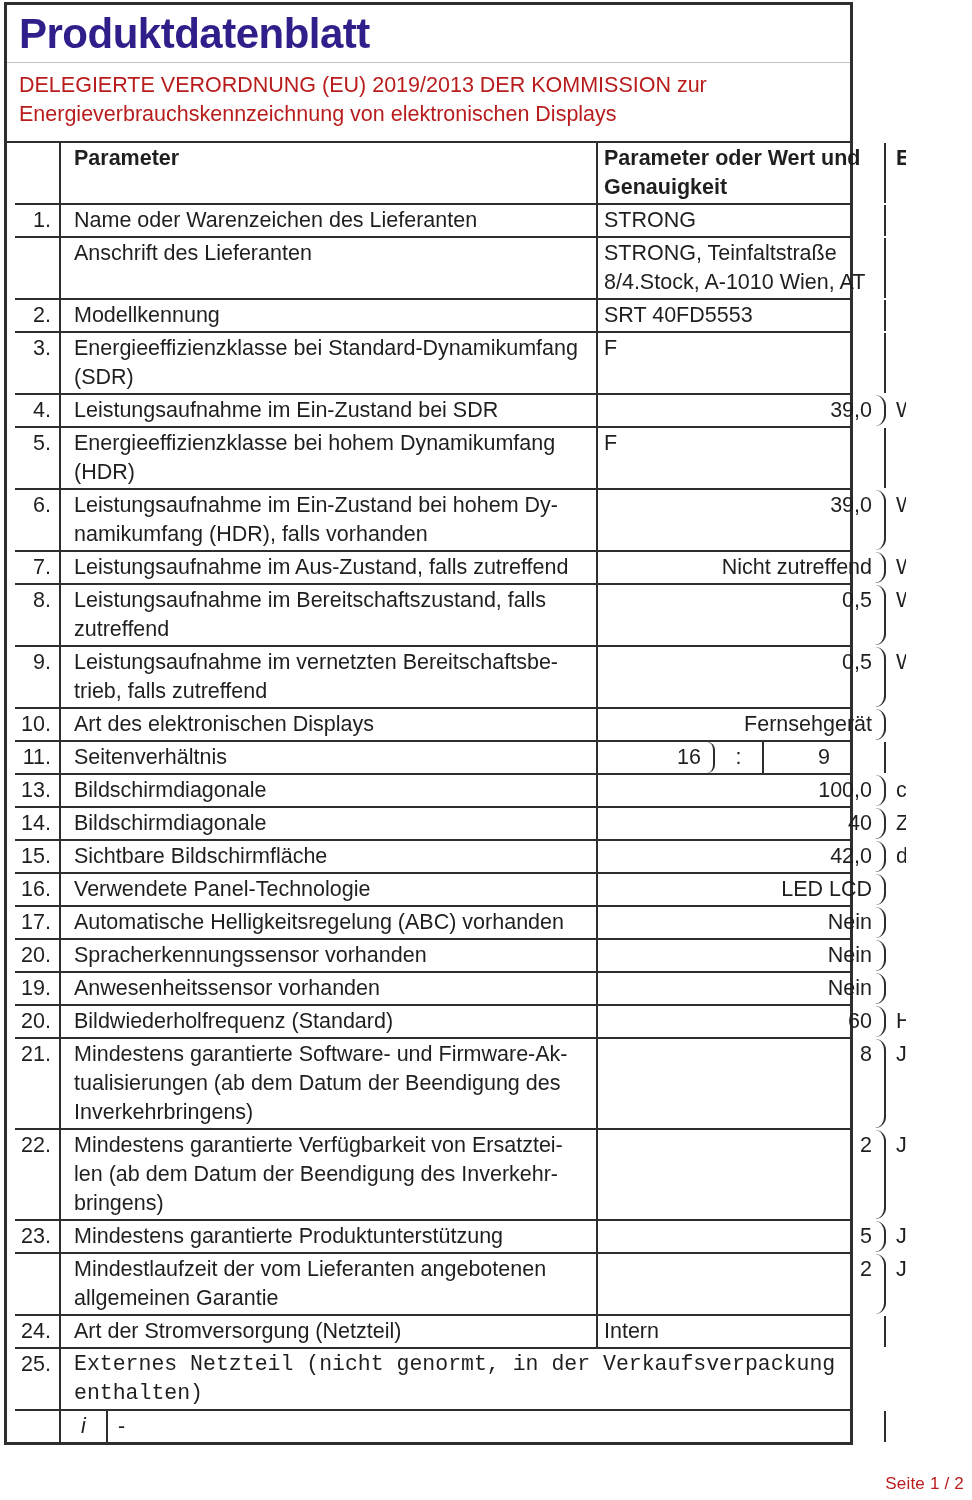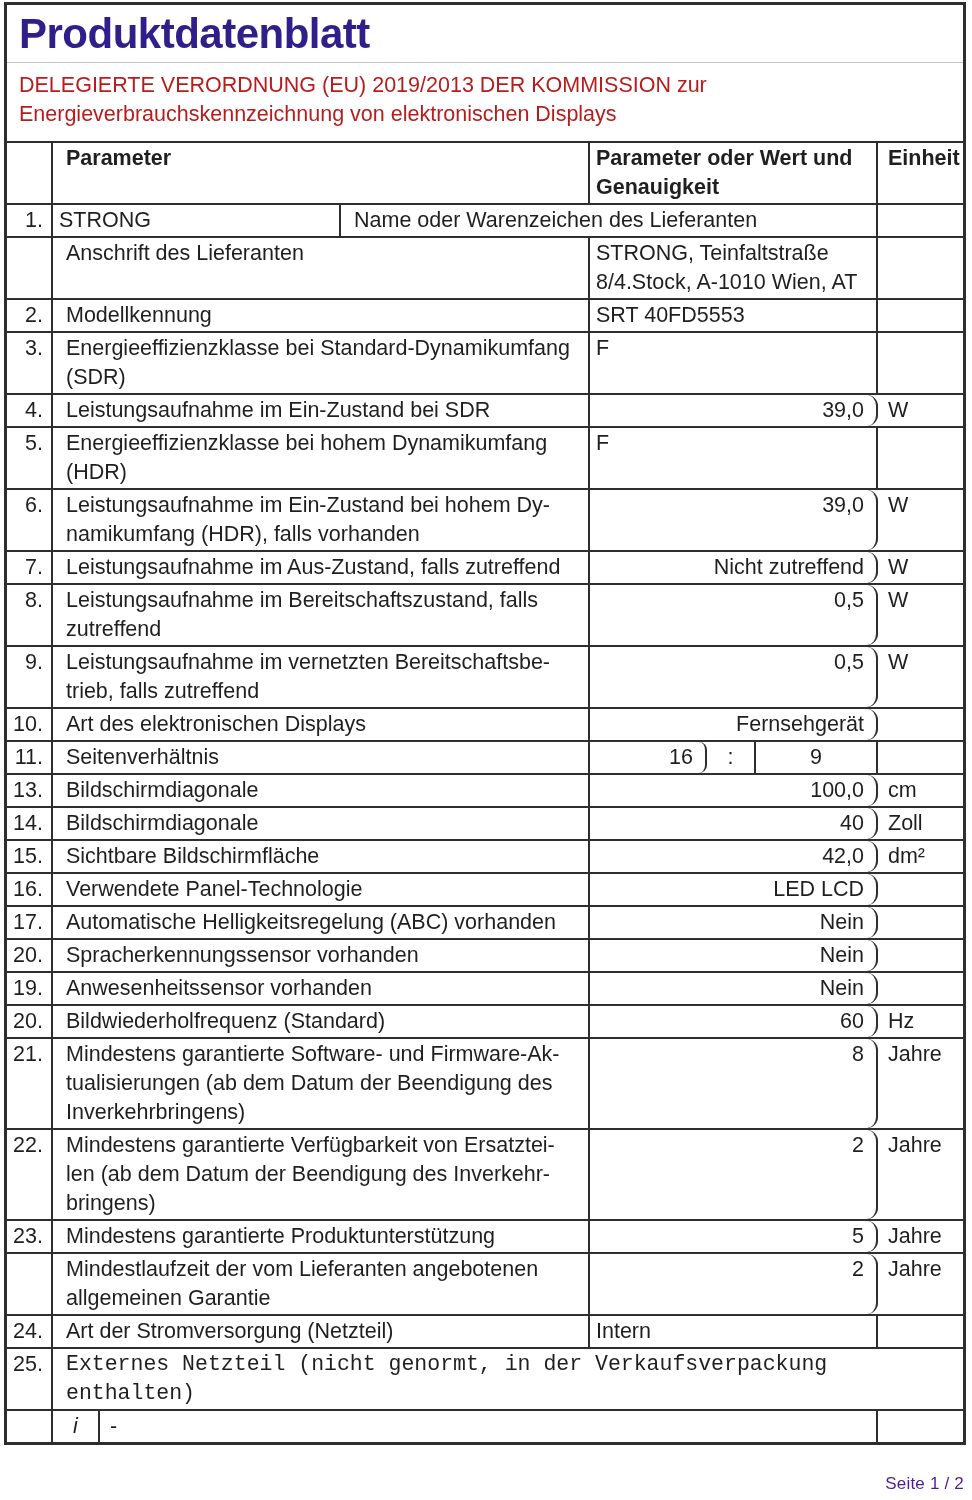--- a/index.html
+++ b/index.html
@@ -2,38 +2,38 @@
 <html><head>
 <meta charset="utf-8">
 <style>
   html,body{margin:0;padding:0;}
   body{
     width:972px;height:1500px;position:relative;background:#ffffff;
     font-family:"Liberation Sans",sans-serif;color:#1f1f1f;
     -webkit-font-smoothing:antialiased;
   }
   .box{
-    position:absolute;left:4px;top:2px;width:962px;
+    position:absolute;left:4px;top:2px;width:849px;
     box-sizing:border-box;border:3px solid #2e2e2e;background:#fff;
   }
   .title-block{
     box-sizing:border-box;height:138px;border-bottom:2px solid #2e2e2e;
     padding:5px 12px 0 12px;overflow:hidden;
   }
   .doc-title{
     margin:0;font-size:42px;font-weight:bold;line-height:47px;
     letter-spacing:-0.5px;color:#301f8a;
   }
   .title-rule{height:1px;background:#c4c4c4;margin:5px -12px 0 -12px;}
   .doc-subtitle{
     font-size:21.5px;line-height:29px;margin-top:8px;
     white-space:pre-line;color:#b91c1c;
   }
   
-  .row{display:flex;border-bottom:2px solid #2e2e2e;}
+  .row{display:flex;border-bottom:2px solid #2e2e2e;margin-left:8px;}
   .row:last-child{border-bottom:none;}
   .c{
     box-sizing:border-box;border-right:2px solid #2e2e2e;
     padding:1px 10px;line-height:29px;font-size:21.5px;
     white-space:pre-line;overflow:hidden;
   }
   .c:last-child{border-right:none;border-radius:7px;}
   .c-num{flex:0 0 46px;text-align:right;padding:1px 8px 1px 2px;}
   .c-param{flex:0 0 537px;padding-left:13px;}
   .c-value{flex:0 0 288px;padding-left:6px;}
@@ -42,21 +42,21 @@
   .c-v1{flex:0 0 117px;text-align:right;padding:1px 12px;border-radius:8px;}
   .c-v2{flex:0 0 49px;text-align:center;padding:1px 2px;}
   .c-v3{flex:0 0 122px;text-align:center;padding:1px 2px;}
   .c-sub-i{flex:0 0 47px;text-align:center;font-style:italic;padding:1px 2px;}
   .c-sub-dash{flex:0 0 778px;}
   .ar{text-align:right;padding-right:12px;border-radius:11px;}
   .al{text-align:left;}
   .th{font-weight:bold;}
   .page-footer{
     position:absolute;right:8px;top:1474px;
-    font-size:17px;color:#4c1d95;letter-spacing:0.2px;
+    font-size:17px;color:#b91c1c;letter-spacing:0.2px;
   }
 </style>
 </head>
 <body>
 
 <div class="box">
 
   <div class="title-block">
     <h1 class="doc-title" style="color: rgb(48, 31, 138);">Produktdatenblatt</h1>
     <div class="title-rule"></div>
@@ -67,22 +67,22 @@
   <div id="table">
     <div class="row">
       <div class="c c-num th"></div>
       <div class="c c-param th">Parameter</div>
       <div class="c c-value th">Parameter oder Wert und
 Genauigkeit</div>
       <div class="c c-unit th">Einheit</div>
     </div>
   <div class="row">
         <div class="c c-num">1.</div>
+        <div class="c c-param">Name oder Warenzeichen des Lieferanten</div>
         <div class="c c-value al">STRONG</div>
-        <div class="c c-param">Name oder Warenzeichen des Lieferanten</div>
         <div class="c c-unit"></div>
       </div>
       <div class="row">
         <div class="c c-num"></div>
         <div class="c c-param">Anschrift des Lieferanten</div>
         <div class="c c-value al">STRONG, Teinfaltstraße
 8/4.Stock, A-1010 Wien, AT</div>
         <div class="c c-unit"></div>
       </div>
       <div class="row">

